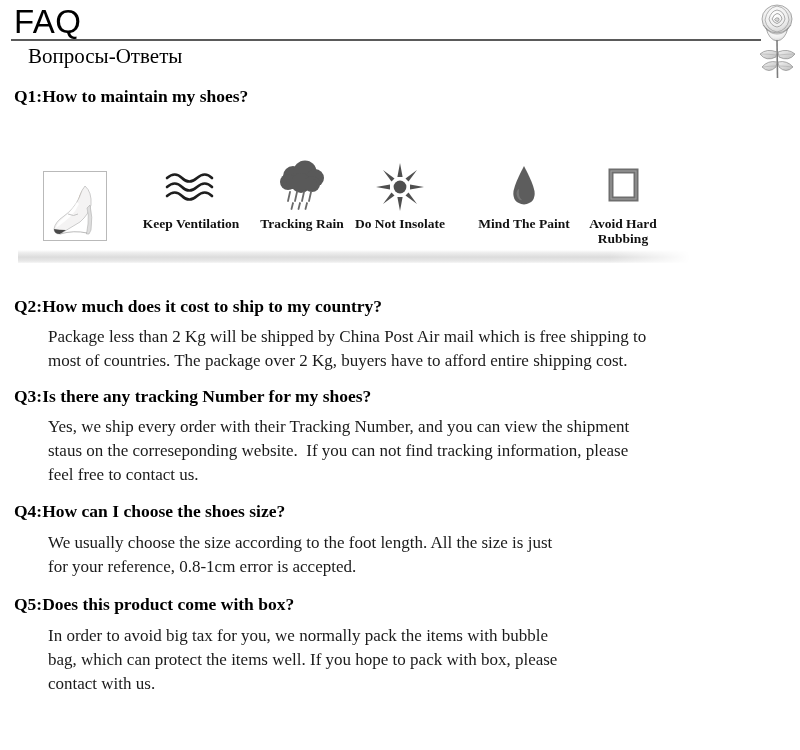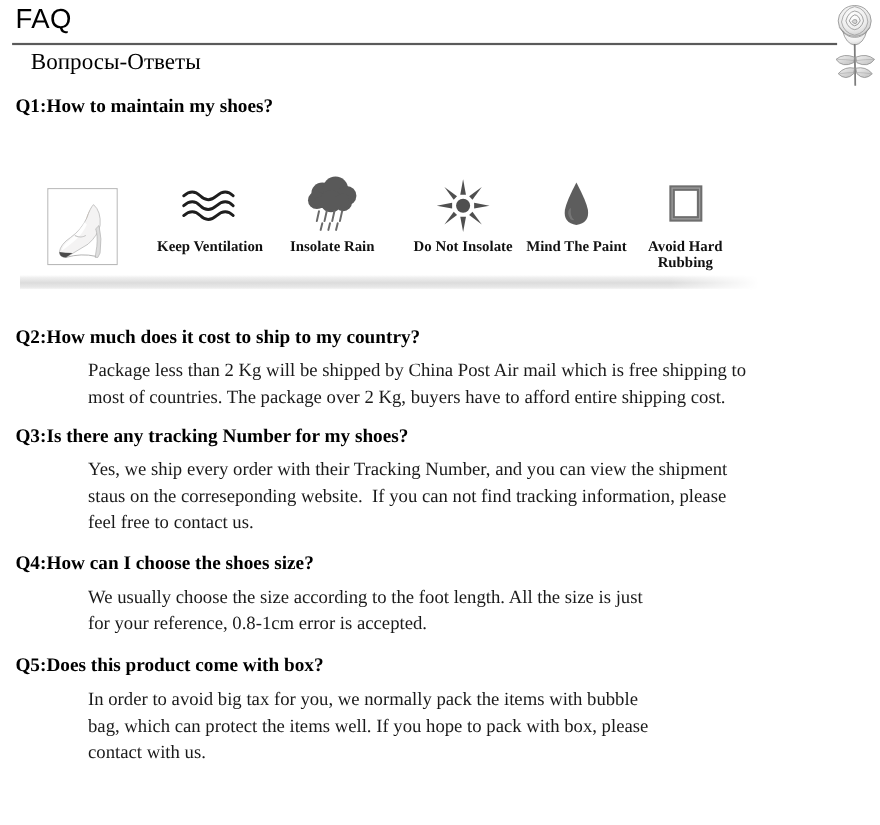--- a/index.html
+++ b/index.html
@@ -20,21 +20,21 @@
   #header {
     position: absolute;
     left: 0; top: 0;
     width: 800px;
   }
   #faq-title {
     position: absolute;
     left: 14px;
     top: 5px;
     font-family: "Liberation Sans", sans-serif;
-    font-size: 25px;
+    font-size: 33px;
     font-weight: 400;
     letter-spacing: 0.5px;
     line-height: 1;
     color: #000;
   }
   #header-rule {
     position: absolute;
     left: 11px;
     top: 39px;
     width: 750px;
@@ -71,21 +71,20 @@
     line-height: 1.2;
     white-space: nowrap;
   }
   .answer {
     position: absolute;
     left: 48px;
     font-family: "Liberation Serif", serif;
     font-size: 17px;
     line-height: 24px;
     color: #1a1a1a;
-    margin-left: 32px;
   }
   .answer .ln { display: block; white-space: pre; }
 
   
   #care-strip {
     position: absolute;
     left: 0;
     top: 150px;
     width: 721px;
     height: 115px;
@@ -231,24 +230,24 @@
           <path d="M19 33 L17 42"></path>
             <path d="M26 33 L24 42"></path>
           <path d="M33 33 L31 42"></path>
             <path d="M40 33 L38 42"></path>
           <path d="M22 44 L20.5 50"></path>
             <path d="M29 44 L27.5 50"></path>
           <path d="M36 44 L34.5 50"></path>
         </g>
       </svg>
     </div>
-    <div class="care-label">Insolate Rain</div>
-  </div>
-
-  <div class="care-item" style="left:356px">
+    <div class="care-label">Tracking Rain</div>
+  </div>
+
+  <div class="care-item" style="left:335px">
     <div class="care-glyph">
       <svg width="52" height="52" viewBox="0 0 52 52">
         <g fill="#4f4f4f">
           <circle cx="26" cy="26" r="6.4"></circle>
           <path d="M26 2 L28.6 16 L23.4 16 Z"></path>
           <path d="M26 50 L23.4 36 L28.6 36 Z"></path>
           <path d="M2 26 L16 23.4 L16 28.6 Z"></path>
           <path d="M50 26 L36 28.6 L36 23.4 Z"></path>
           <path d="M9 9 L20.5 17.5 L17.5 20.5 Z"></path>
           <path d="M43 43 L31.5 34.5 L34.5 31.5 Z"></path>

